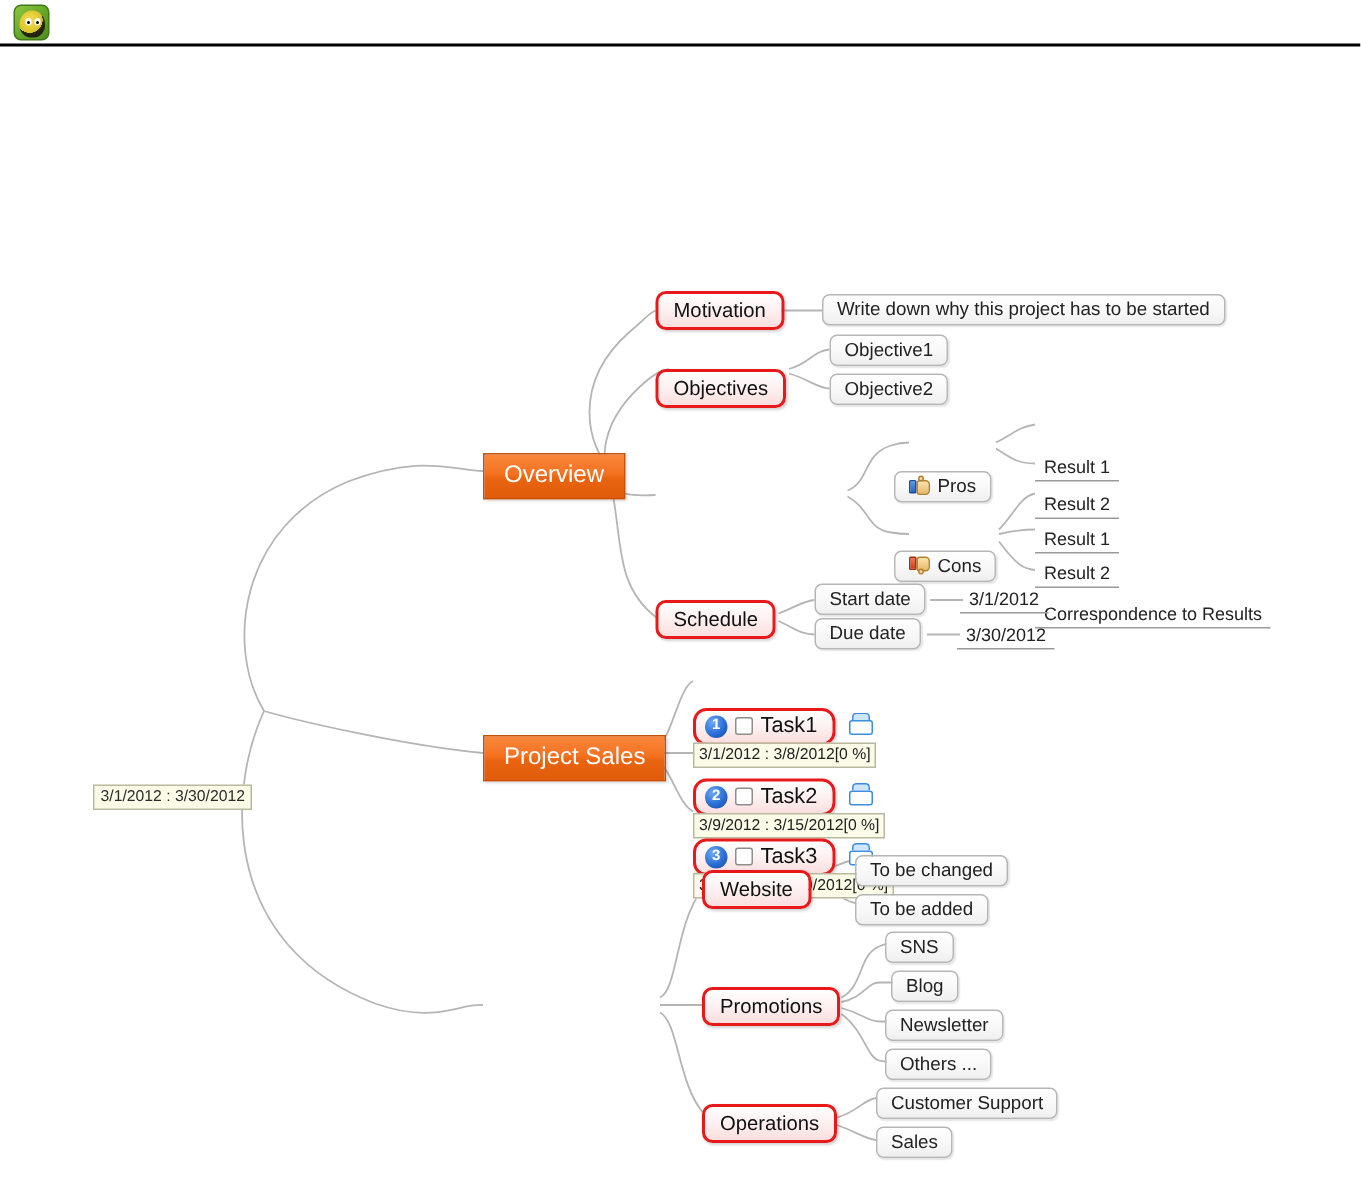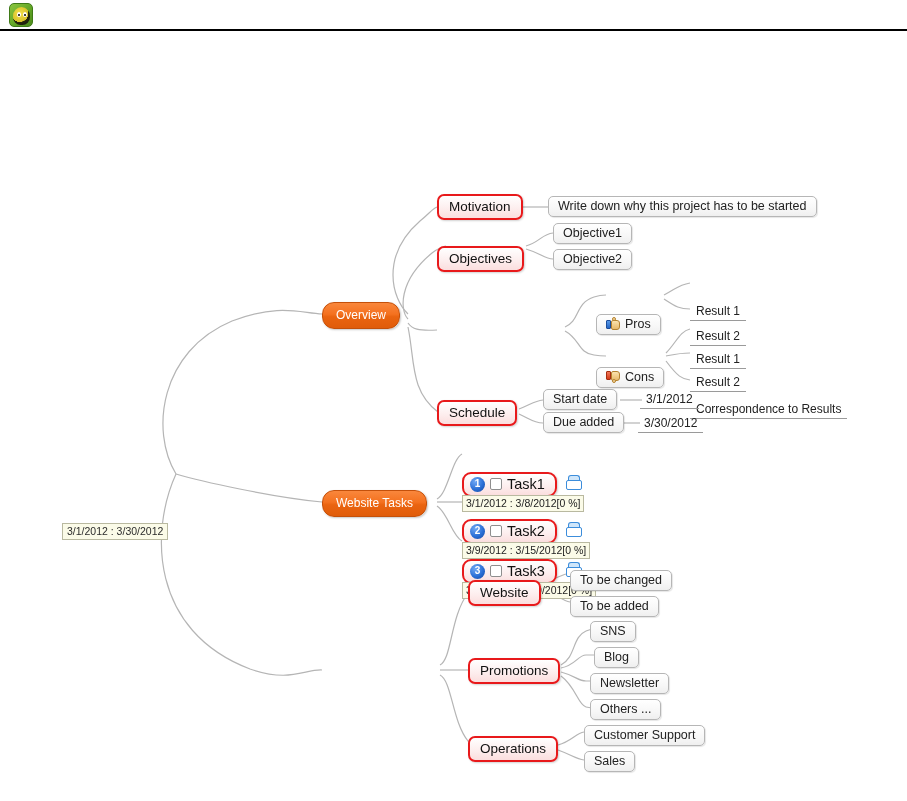--- a/index.html
+++ b/index.html
@@ -69,23 +69,23 @@
     background: #fbfbe8;
     border: 1px solid #b9b9a0;
     padding: 0px 4px 1px 4px;
     line-height: 14px;
   }
 
   
   .l1 {
     background: linear-gradient(to bottom, #f9873c 0%, #f4711f 45%, #ea6410 55%, #e05c0a 100%);
     border: 1px solid #c4500a;
-    border-radius: 12px;
+    border-radius: 0;
     color: #ffffff;
-    font-size: 12px;
+    font-size: 16px;
     padding: 5px 13px 6px 13px;
     box-shadow: 1px 1px 2px rgba(0,0,0,.22);
   }
 
   
   .l2 {
     background: linear-gradient(to bottom, #ffffff 0%, #fdeeee 55%, #fbdede 100%);
     border: 2px solid #e8191b;
     border-radius: 7px;
     color: #111;
@@ -284,24 +284,24 @@
       </span>
       <span>Cons</span>
     </div>
     <div class="node lu" style="left:690px; top:320px;">Result 1</div>
     <div class="node lu" style="left:690px; top:343px;">Result 2</div>
     <div class="node lu" style="left:690px; top:370px;">Correspondence to Results</div>
 
     <div class="node l2" style="left:437px; top:369px;">Schedule</div>
     <div class="node l3" style="left:543px; top:358px;">Start date</div>
     <div class="node lu" style="left:640px; top:360px;">3/1/2012</div>
-    <div class="node l3" style="left:543px; top:381px;">Due added</div>
+    <div class="node l3" style="left:543px; top:381px;">Due date</div>
     <div class="node lu" style="left:638px; top:384px;">3/30/2012</div>
 
-    <div class="node l1" style="left:322px; top:459px;">Website Tasks</div>
+    <div class="node l1" style="left:322px; top:459px;">Project Sales</div>
 
     <div class="node task" style="left:462px; top:441px;">
       <span class="num-badge">1</span>
       <span class="chk"></span>
       <span>Task1</span>
     </div>
     <span class="box-icon" style="left:566px; top:444px;">
       <span class="lid"></span>
         <span class="body"></span>
     </span>

